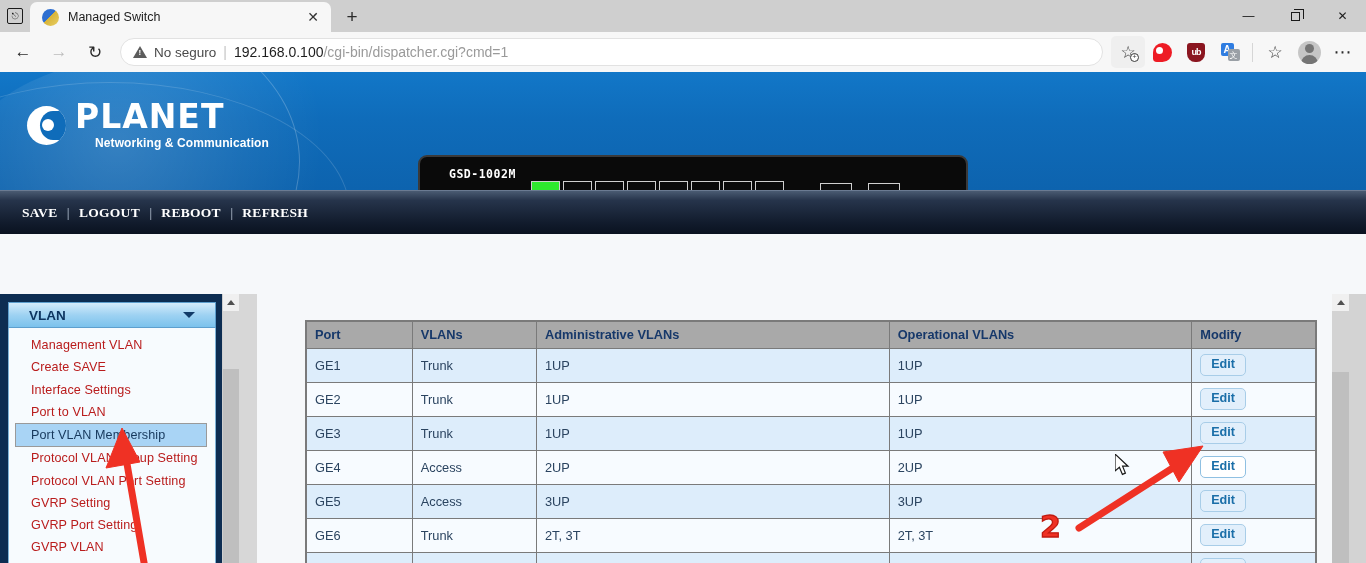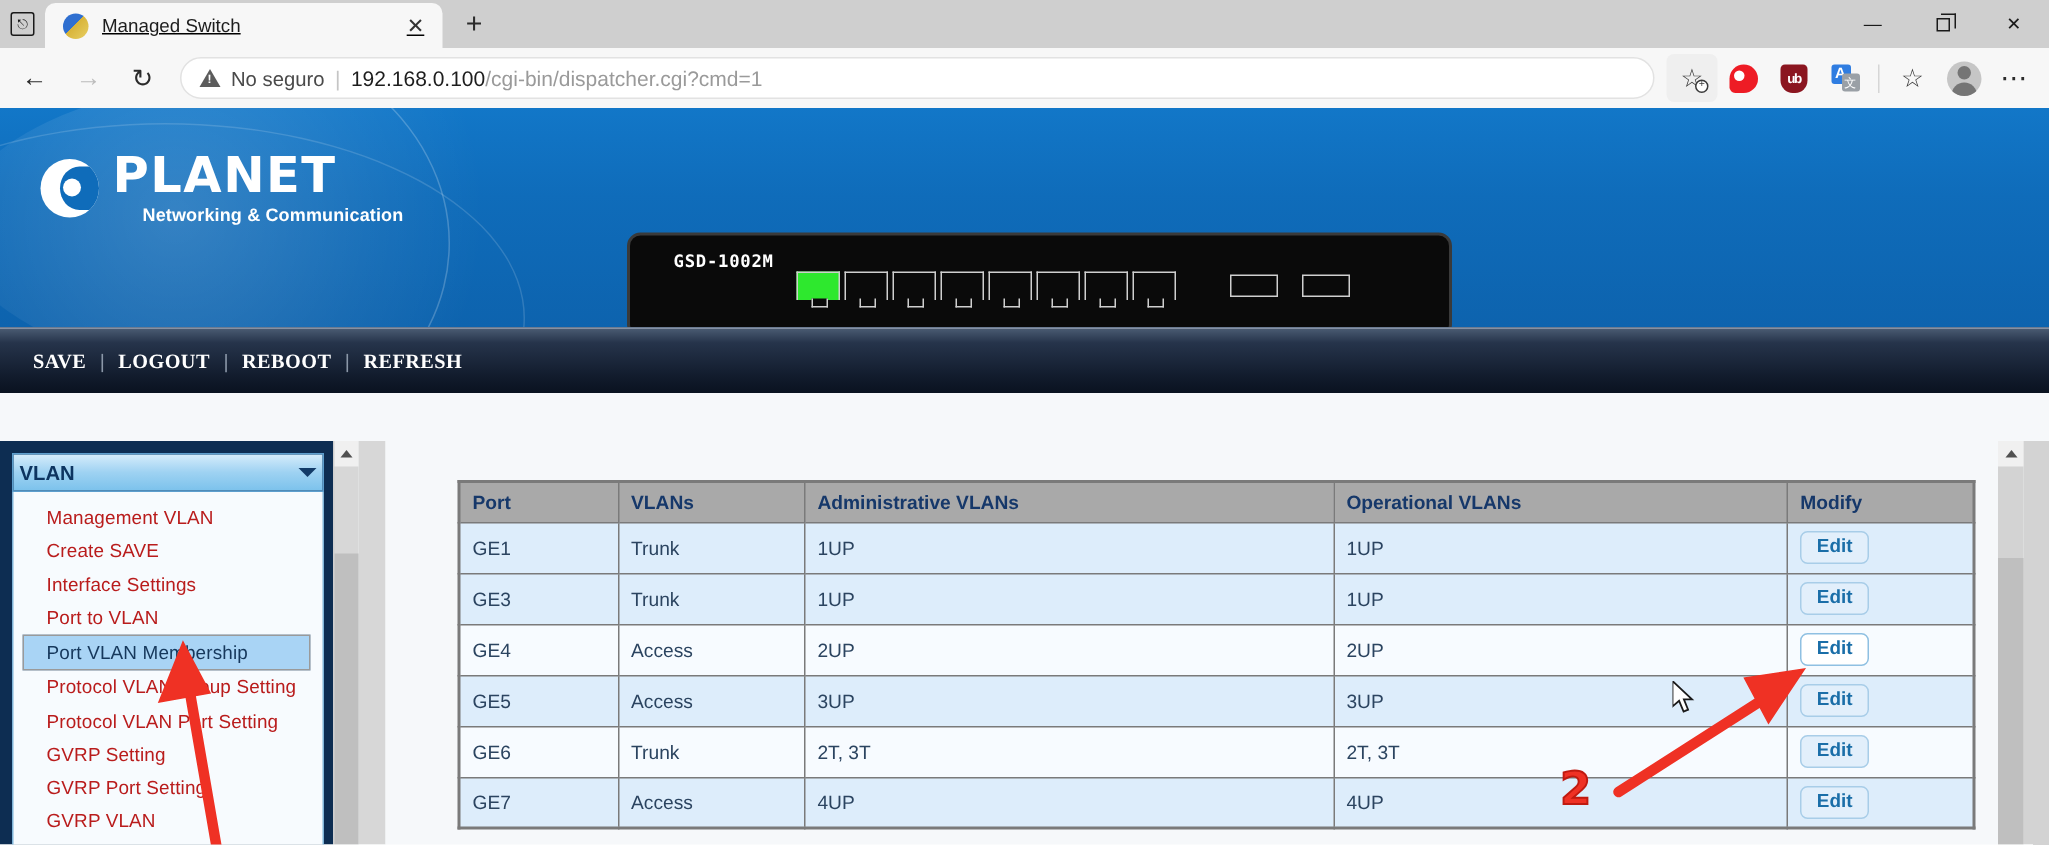--- a/index.html
+++ b/index.html
@@ -21,23 +21,23 @@
   .win-icon {
     width: 30px; height: 32px; display: flex;
     align-items: center; justify-content: center;
   }
   .win-icon .glyph {
     width: 16px; height: 16px; border: 1.6px solid #1a1a1a;
     border-radius: 2px; display: flex; align-items: center;
     justify-content: center; font-size: 9px; color: #1a1a1a; line-height: 1;
   }
   .tab {
-    width: 265px; height: 30px; background: #f7f7f7;
+    width: 301px; height: 30px; background: #f7f7f7;
     border-radius: 7px 7px 0 0; display: flex; align-items: center;
-    padding: 0 8px 0 12px; gap: 9px; position: relative; text-decoration: underline;
+    padding: 0 8px 0 12px; gap: 9px; position: relative;
   }
   .favicon {
     width: 17px; height: 17px; border-radius: 50%;
     background: linear-gradient(135deg,#2f6fd0 0%, #2f6fd0 45%, #d8b43a 46%, #e8cf63 100%);
     flex: none;
   }
   .tab-title {
     font-size: 12.5px; color: #1d1d1d; flex: 1;
     white-space: nowrap; overflow: hidden; text-overflow: ellipsis;
   }
@@ -149,21 +149,21 @@
   .avatar:after {
     content: ""; position: absolute; width: 17px; height: 10px;
     border-radius: 9px 9px 0 0; background: #757575; left: 3px; top: 14px;
   }
   .dots { font-size: 18px; color: #2b2b2b; letter-spacing: 1px; }
 
   
   .page { position: relative; height: 491px; background: #f6f8fa; }
 
   .banner {
-    height: 146px; position: relative; overflow: hidden;
+    height: 118px; position: relative; overflow: hidden;
     background: linear-gradient(180deg,#1277c8 0%, #0f6cba 40%, #0d63ae 100%);
   }
   .banner .globe {
     position: absolute; left: -30px; top: -20px; width: 420px; height: 200px;
     border-radius: 50%;
     background: radial-gradient(circle at 35% 45%, rgba(255,255,255,.16) 0%, rgba(255,255,255,.05) 45%, rgba(255,255,255,0) 70%);
   }
   .banner .arc1, .banner .arc2 {
     position: absolute; border: 1.5px solid rgba(255,255,255,.22);
     border-radius: 50%;
@@ -242,21 +242,21 @@
 
   
   .sidebar-wrap {
     width: 222px; background: #0d2d52; position: relative;
     padding: 8px 6px 0 8px;
   }
   .sb-section-head {
     height: 26px;
     background: linear-gradient(180deg,#d5ecfb 0%, #9ed2f2 50%, #7cc2ec 100%);
     border: 1px solid #5d9fce; display: flex; align-items: center;
-    padding: 0 4px; justify-content: space-between;
+    padding: 0 20px; justify-content: space-between;
   }
   .sb-section-head .t {
     font-size: 13.5px; font-weight: bold; color: #0d3561;
   }
   .chev {
     width: 0; height: 0; border-left: 6px solid transparent;
     border-right: 6px solid transparent; border-top: 6px solid #123b68;
   }
   .sb-list {
     background: #f7fbfe; border: 1px solid #7fb4d8; border-top: none;
@@ -542,20 +542,27 @@
             </tr>
           </thead>
           <tbody>
             <tr class="odd">
               <td>GE1</td>
               <td>Trunk</td>
               <td>1UP</td>
               <td>1UP</td>
               <td><span class="btn-edit">Edit</span></td>
             </tr>
+            <tr class="even">
+              <td>GE2</td>
+              <td>Trunk</td>
+              <td>1UP</td>
+              <td>1UP</td>
+              <td><span class="btn-edit">Edit</span></td>
+            </tr>
             <tr class="odd">
               <td>GE3</td>
               <td>Trunk</td>
               <td>1UP</td>
               <td>1UP</td>
               <td><span class="btn-edit">Edit</span></td>
             </tr>
             <tr class="even">
               <td>GE4</td>
               <td>Access</td>

